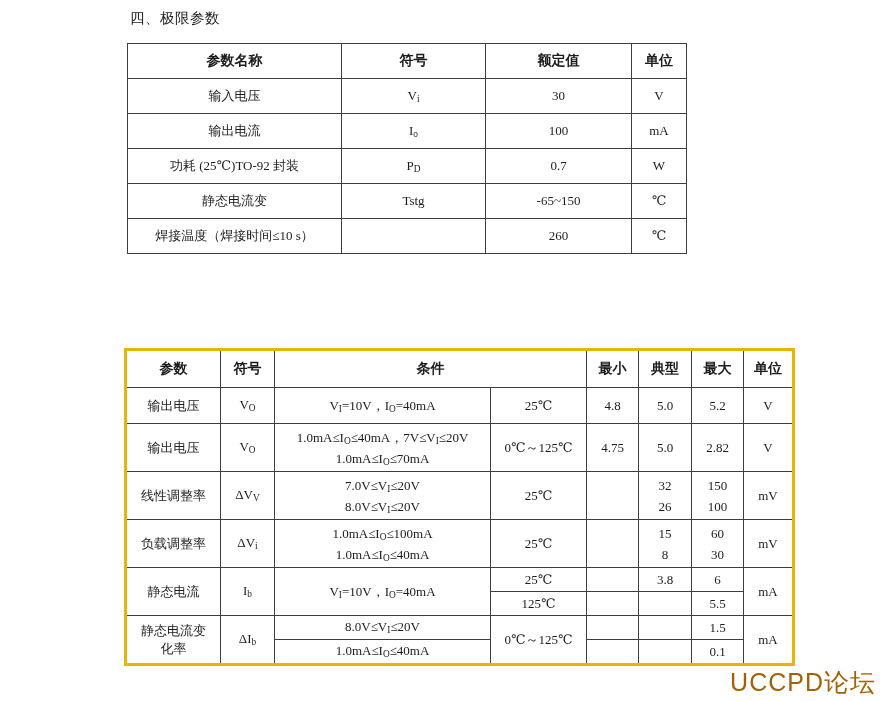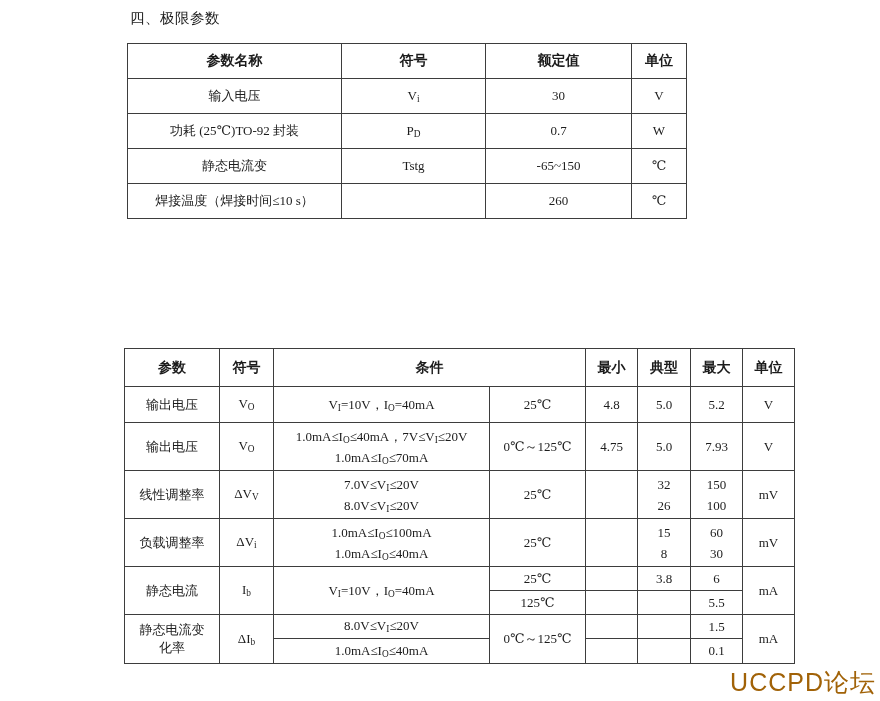--- a/index.html
+++ b/index.html
@@ -8,21 +8,21 @@
   .page{position:absolute;inset:0;}
   .sec-title{position:absolute;font-size:14.5px;letter-spacing:0.5px;white-space:pre;}
   .t1{left:130px;top:9px;}
   .t2{left:130px;top:311px;}
   table.tbl{border-collapse:collapse;table-layout:fixed;position:absolute;}
   .tbl th,.tbl td{border:1px solid #3d3d3d;text-align:center;vertical-align:middle;
        padding:0 2px;overflow:hidden;}
   .tbl th{font-size:14px;font-weight:bold;}
   .tbl td{font-size:13px;}
   .tbl1{left:127px;top:43px;width:560px;border:1px solid #333;}
-  .tbl2{left:124px;top:348px;width:671px;border:1px solid #eab308;}
+  .tbl2{left:124px;top:348px;width:671px;border:3px solid #eab308;}
   tr.h35{height:35px;} tr.h38{height:38px;} tr.h36{height:36px;}
   tr.h48{height:48px;} tr.h24{height:24px;} tr.h25{height:25px;}
   .tbl sub{font-size:0.72em;vertical-align:-0.22em;line-height:1;}
   .line{line-height:21px;}
   .watermark{position:absolute;right:4px;bottom:2px;font-size:25px;
        font-family:"Liberation Sans","DejaVu Sans",sans-serif;letter-spacing:1px;}
 </style>
 </head>
 <body>
 
@@ -44,20 +44,26 @@
         <th>额定值</th>
         <th>单位</th>
       </tr>
     </thead>
     <tbody>
       <tr class="h35">
         <td>输入电压</td>
         <td><span>V</span><sub>i</sub></td>
         <td>30</td>
         <td>V</td>
+      </tr>
+      <tr class="h35">
+        <td>输出电流</td>
+        <td><span>I</span><sub>o</sub></td>
+        <td>100</td>
+        <td>mA</td>
       </tr>
       <tr class="h35">
         <td>功耗 (25℃)TO-92 封装</td>
         <td><span>P</span><sub>D</sub></td>
         <td>0.7</td>
         <td>W</td>
       </tr>
       <tr class="h35">
         <td>静态电流变</td>
         <td><span>Tstg</span></td>
@@ -110,21 +116,21 @@
       <tr class="h48">
         <td>输出电压</td>
         <td><span>V</span><sub>O</sub></td>
         <td>
           <div class="line"><span>1.0mA≤I</span><sub>O</sub><span>≤40mA，7V≤V</span><sub>I</sub><span>≤20V</span></div>
           <div class="line"><span>1.0mA≤I</span><sub>O</sub><span>≤70mA</span></div>
         </td>
         <td>0℃～125℃</td>
         <td>4.75</td>
         <td>5.0</td>
-        <td>7.93</td>
+        <td>2.82</td>
         <td>V</td>
       </tr>
       <tr class="h48">
         <td>线性调整率</td>
         <td><span>ΔV</span><sub>V</sub></td>
         <td>
           <div class="line"><span>7.0V≤V</span><sub>I</sub><span>≤20V</span></div>
           <div class="line"><span>8.0V≤V</span><sub>I</sub><span>≤20V</span></div>
         </td>
         <td>25℃</td>

